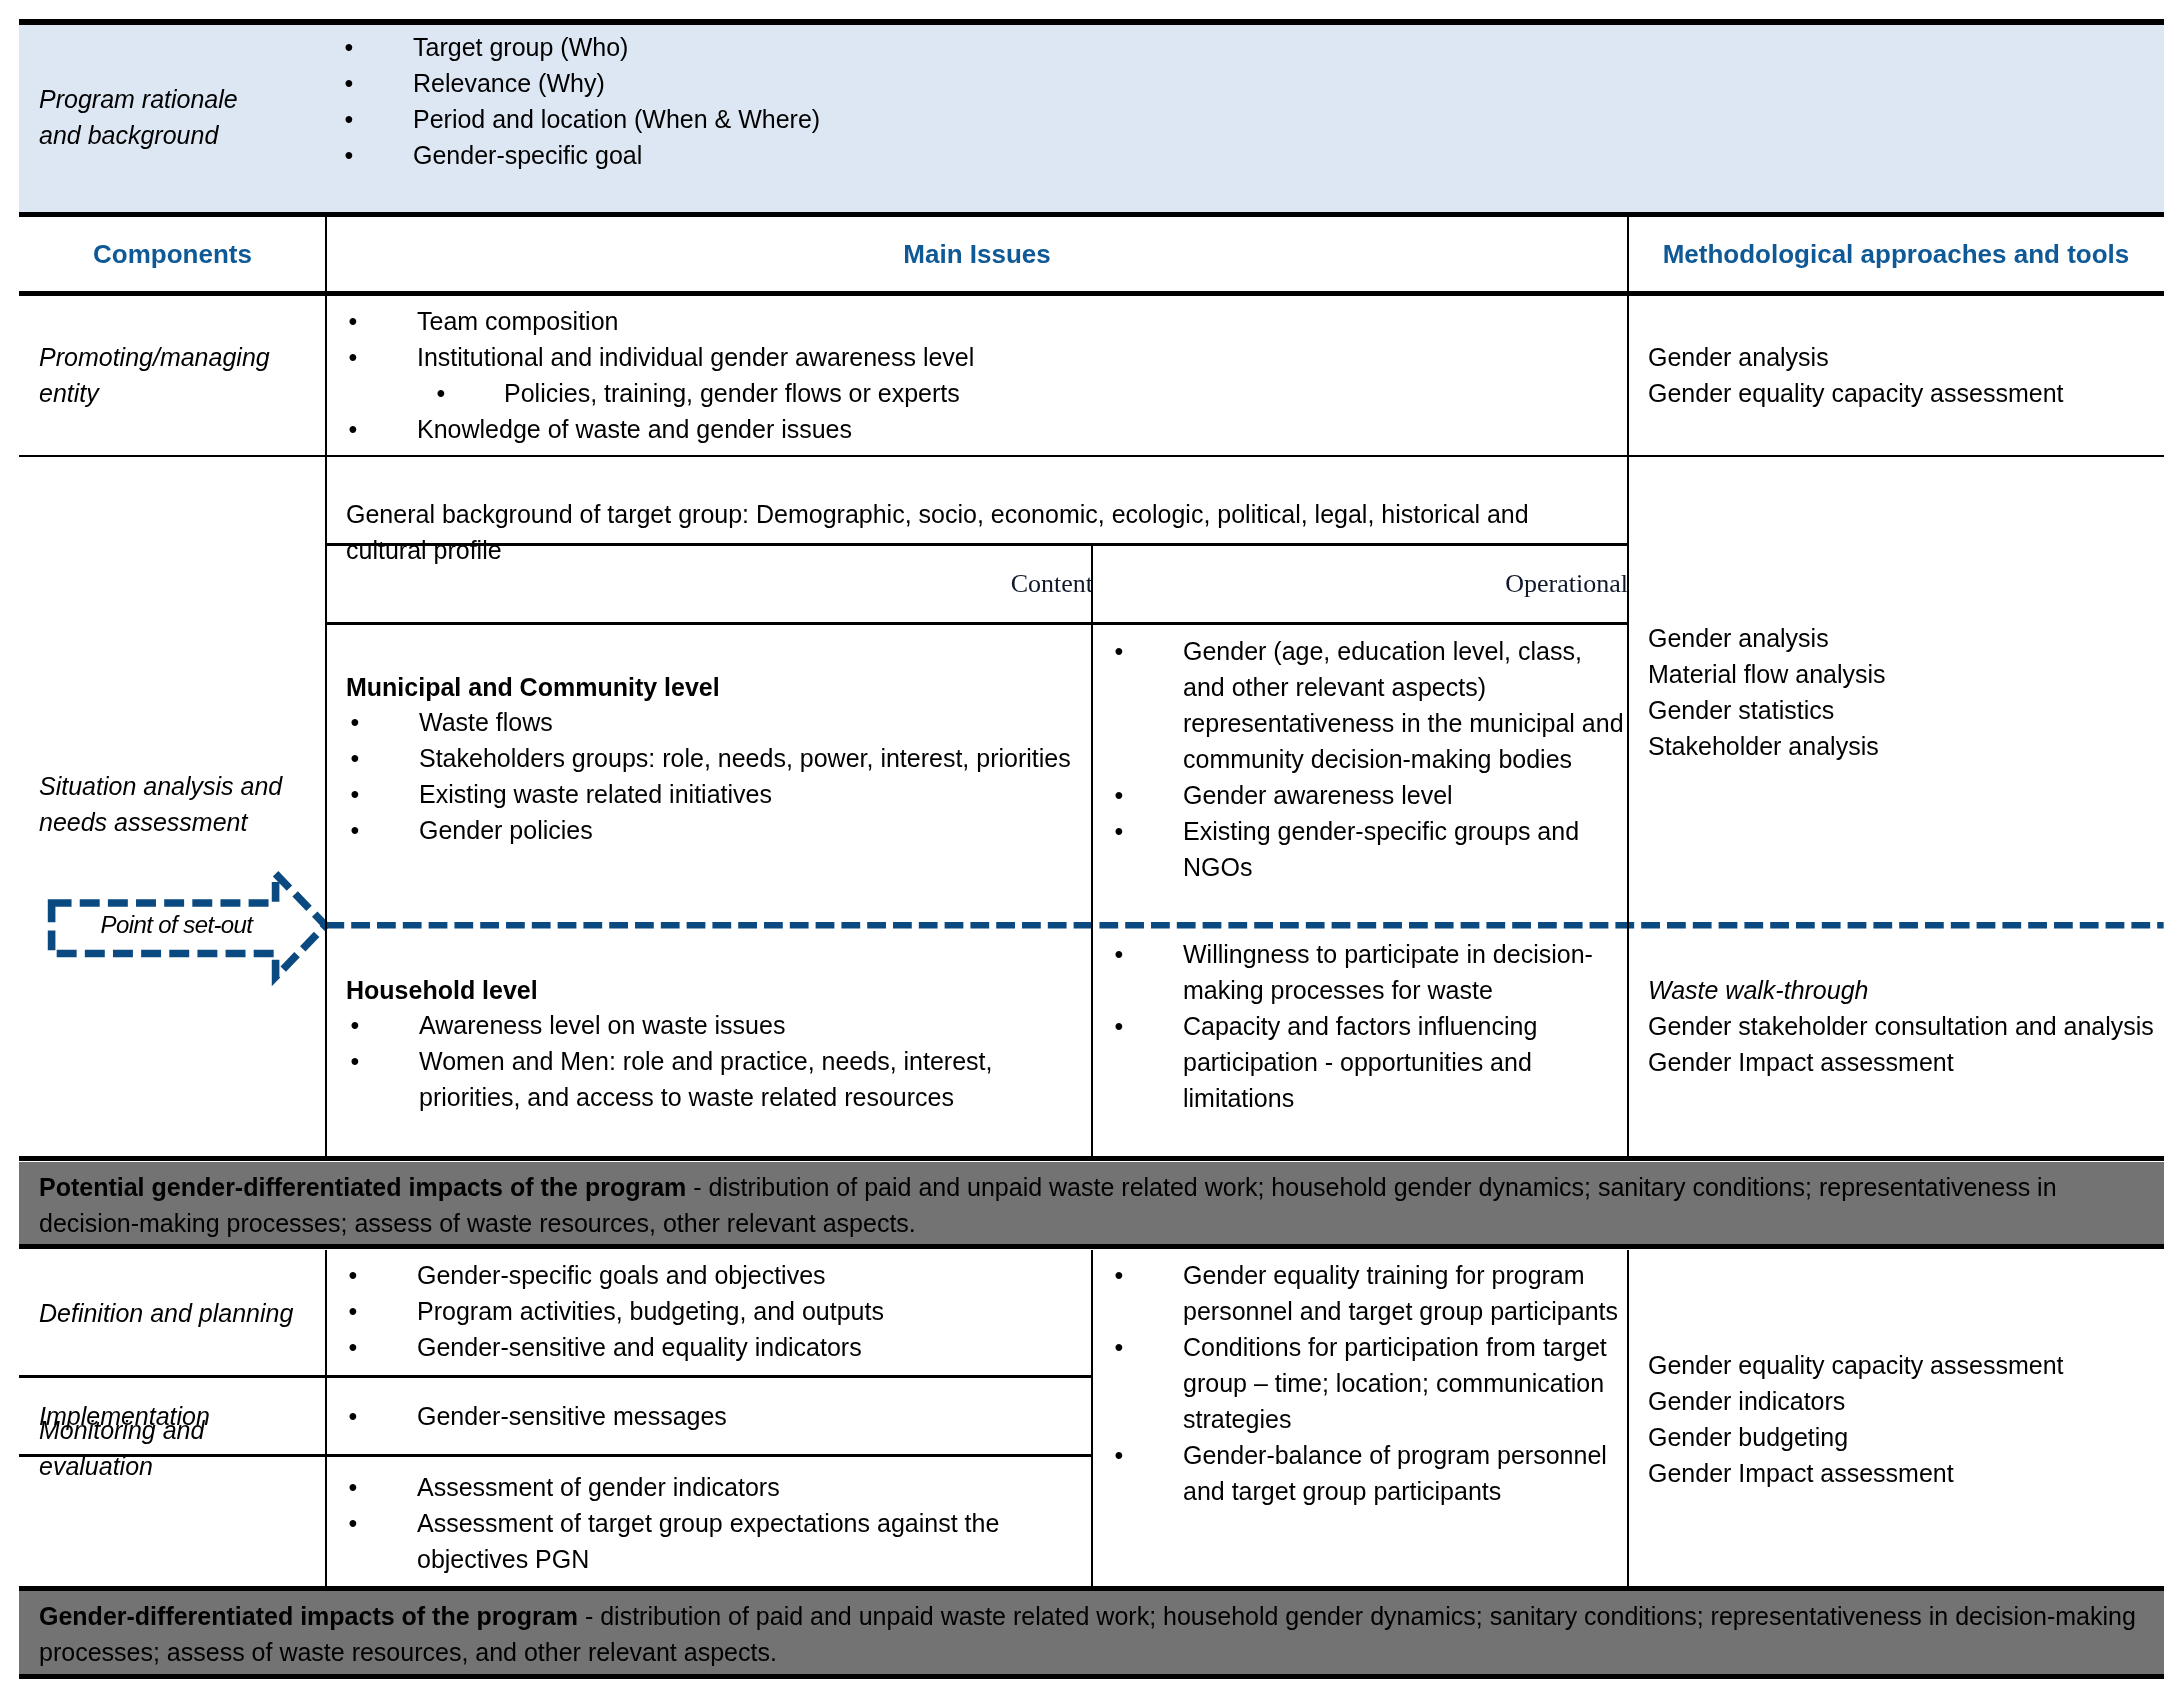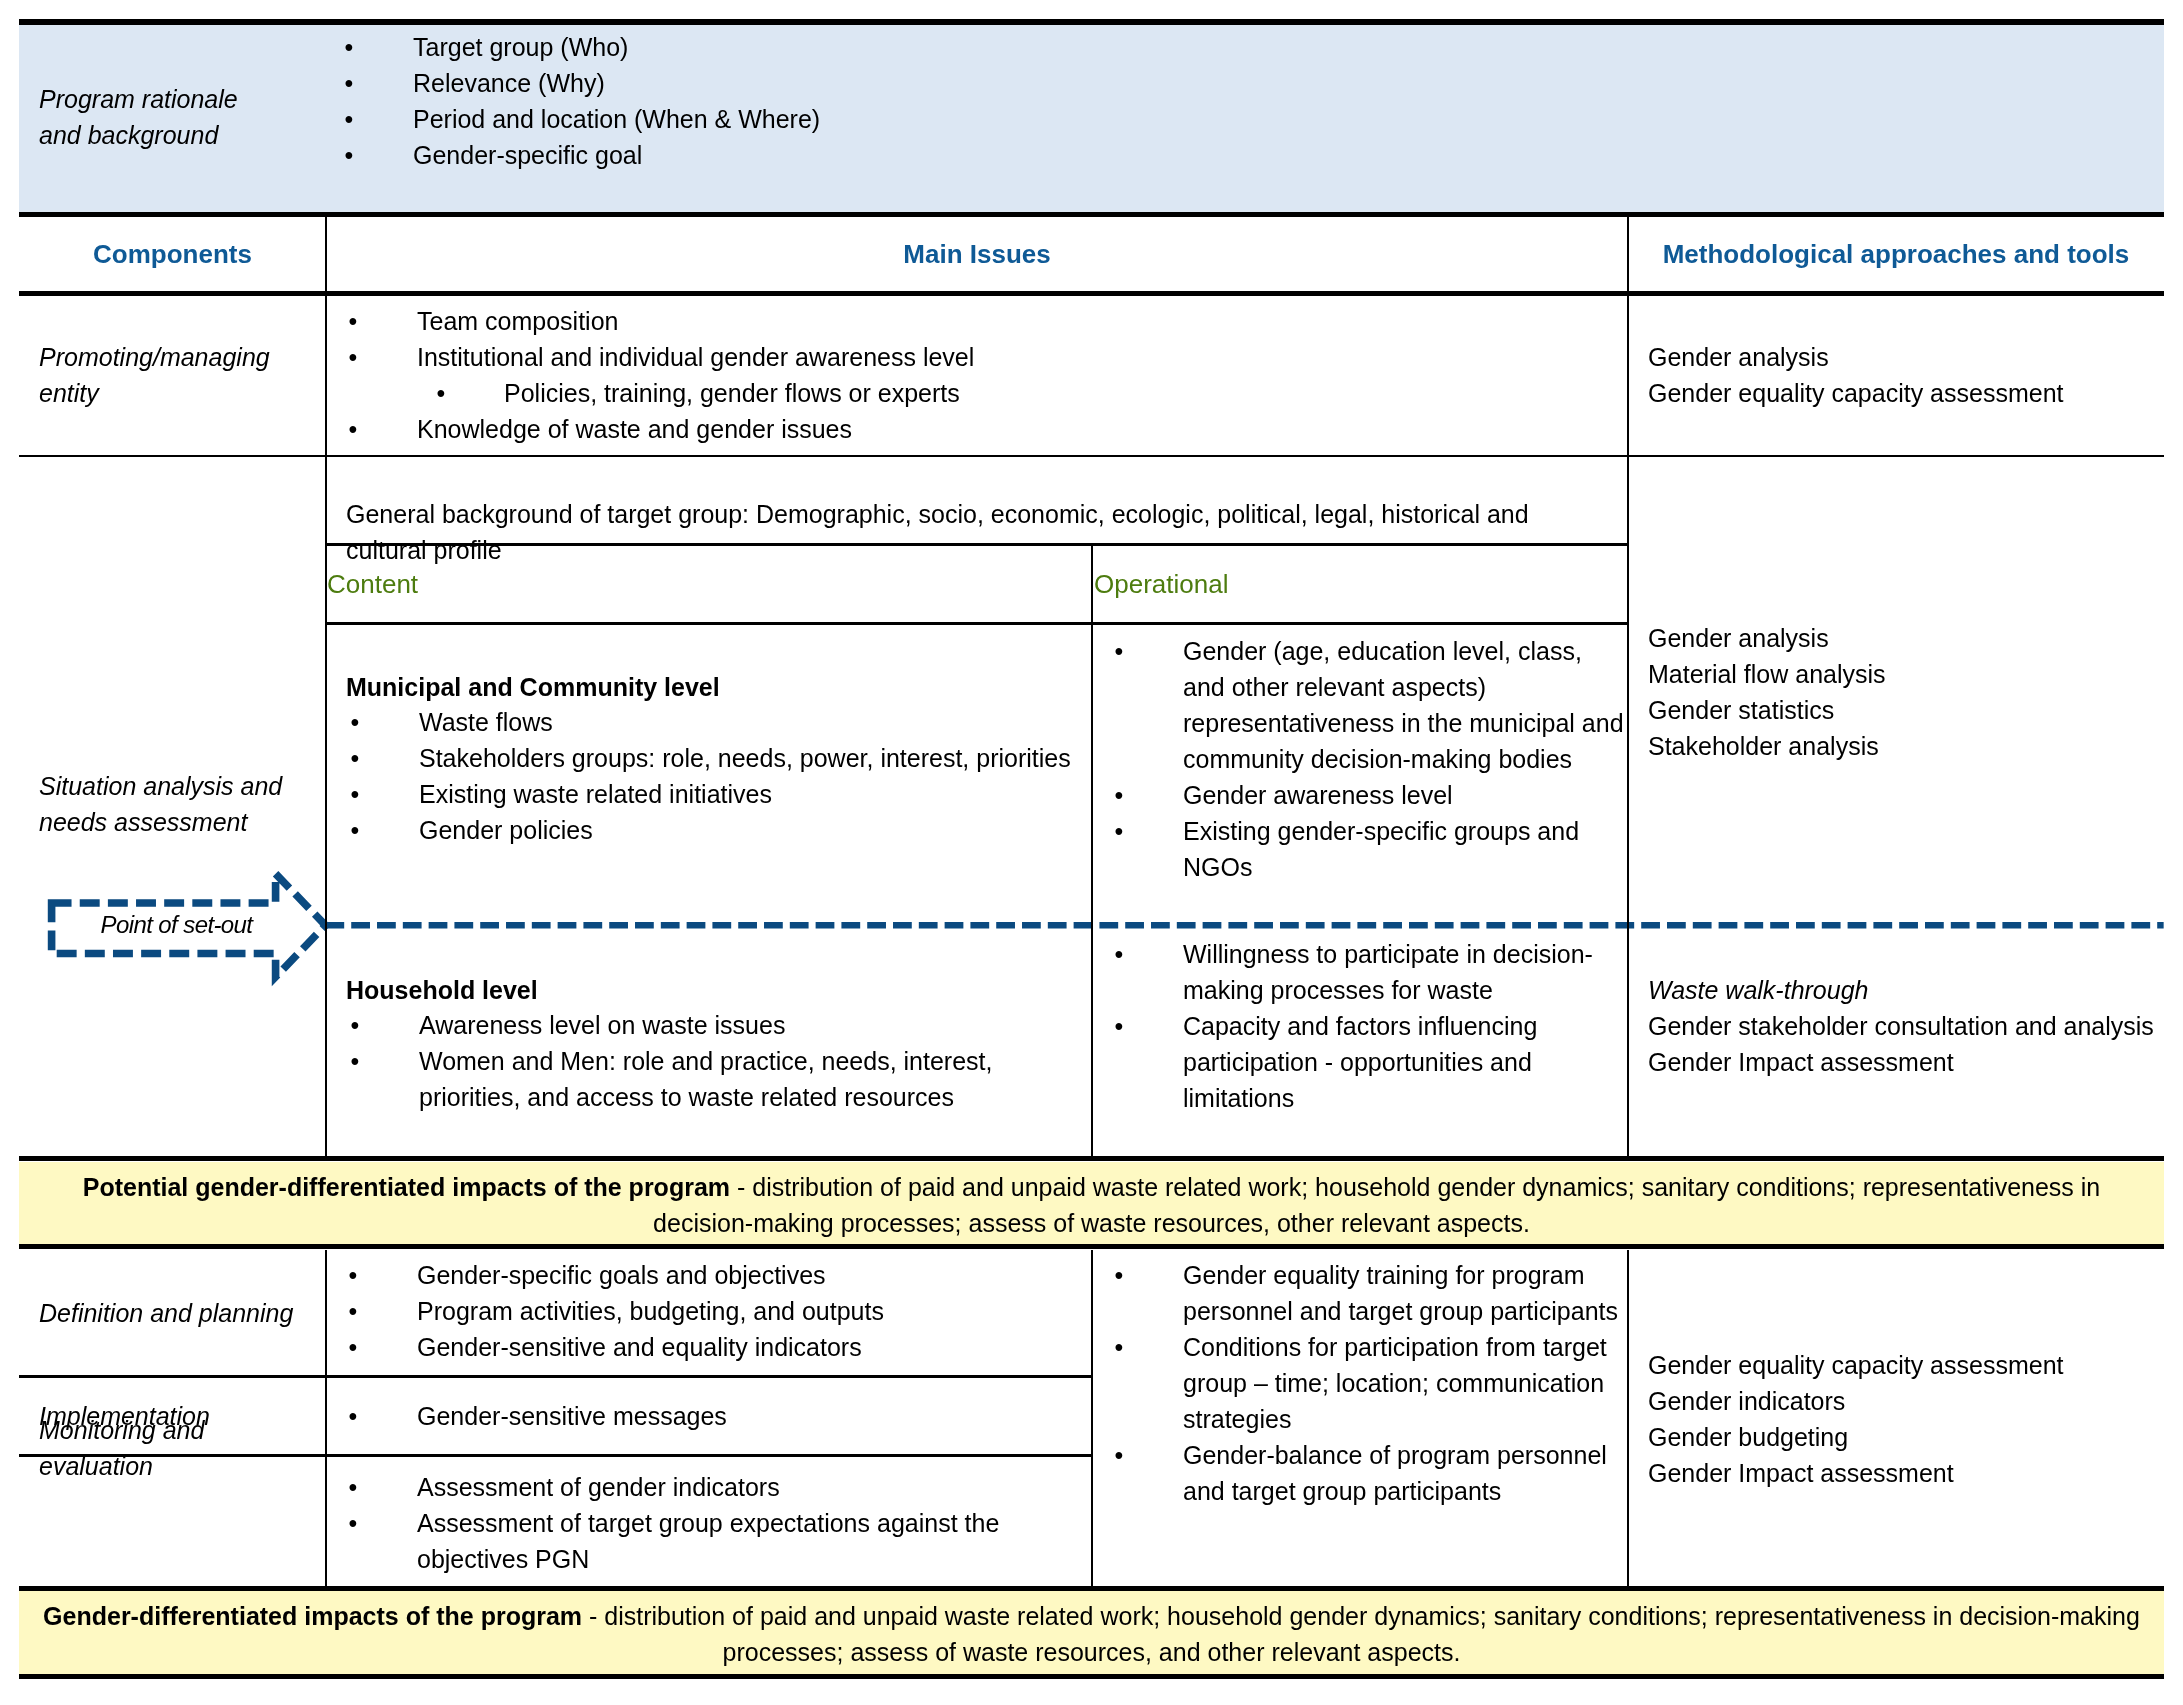--- a/index.html
+++ b/index.html
@@ -3,32 +3,32 @@
 <meta charset="utf-8">
 <style>
   html, body { margin: 0; padding: 0; background: #ffffff; }
   body { width: 2183px; height: 1706px; position: relative; overflow: hidden;
          font-family: "Liberation Sans", sans-serif; color: #000; }
   .abs { position: absolute; box-sizing: border-box; }
   .txt { font-size: 25px; line-height: 36px; }
   .it { font-style: italic; }
   .b { font-weight: bold; }
   .hdr { color: #0F5A96; font-size: 26px; font-weight: bold; text-align: center; }
-  .sub { color: #4d7c0f; font-size: 26px; text-align: left; }
+  .sub { color: #0f172a; font-size: 26px; text-align: right; font-family: Liberation Serif, serif; }
   ul.bl { list-style: none; margin: 0; padding: 0; }
   ul.bl li { position: relative; padding-left: 73px; }
   ul.bl li::before { content: "•"; position: absolute; left: 0; width: 17.6px; text-align: center; }
   ul.bl li.sub2 { padding-left: 160px; }
   ul.bl li.sub2::before { left: 88px; }
   .hline { position: absolute; left: 19px; width: 2145px; background: #000; }
   .thick { height: 5.3px; }
   .thin { height: 2.3px; }
   .vline { position: absolute; width: 2.3px; background: #000; }
   .band-light { background: #DCE7F3; }
-  .band-blue { background: #fef9c3; text-align: center; }
+  .band-blue { background: #737373; }
   .center-v { display: flex; flex-direction: column; justify-content: center; }
 </style>
 </head>
 <body>
 
 <div class="abs band-light" style="left:19px; top:19.4px; width:2145px; height:195px;"></div>
 <div class="hline thick" style="top:19.4px;"></div>
 <div class="abs txt it center-v" style="left:39px; top:76px; width:246px; height:82px;">Program rationale and background</div>
 <ul class="abs txt bl" style="left:340px; top:29px; width:1173px;">
   <li>Target group (Who)</li>

